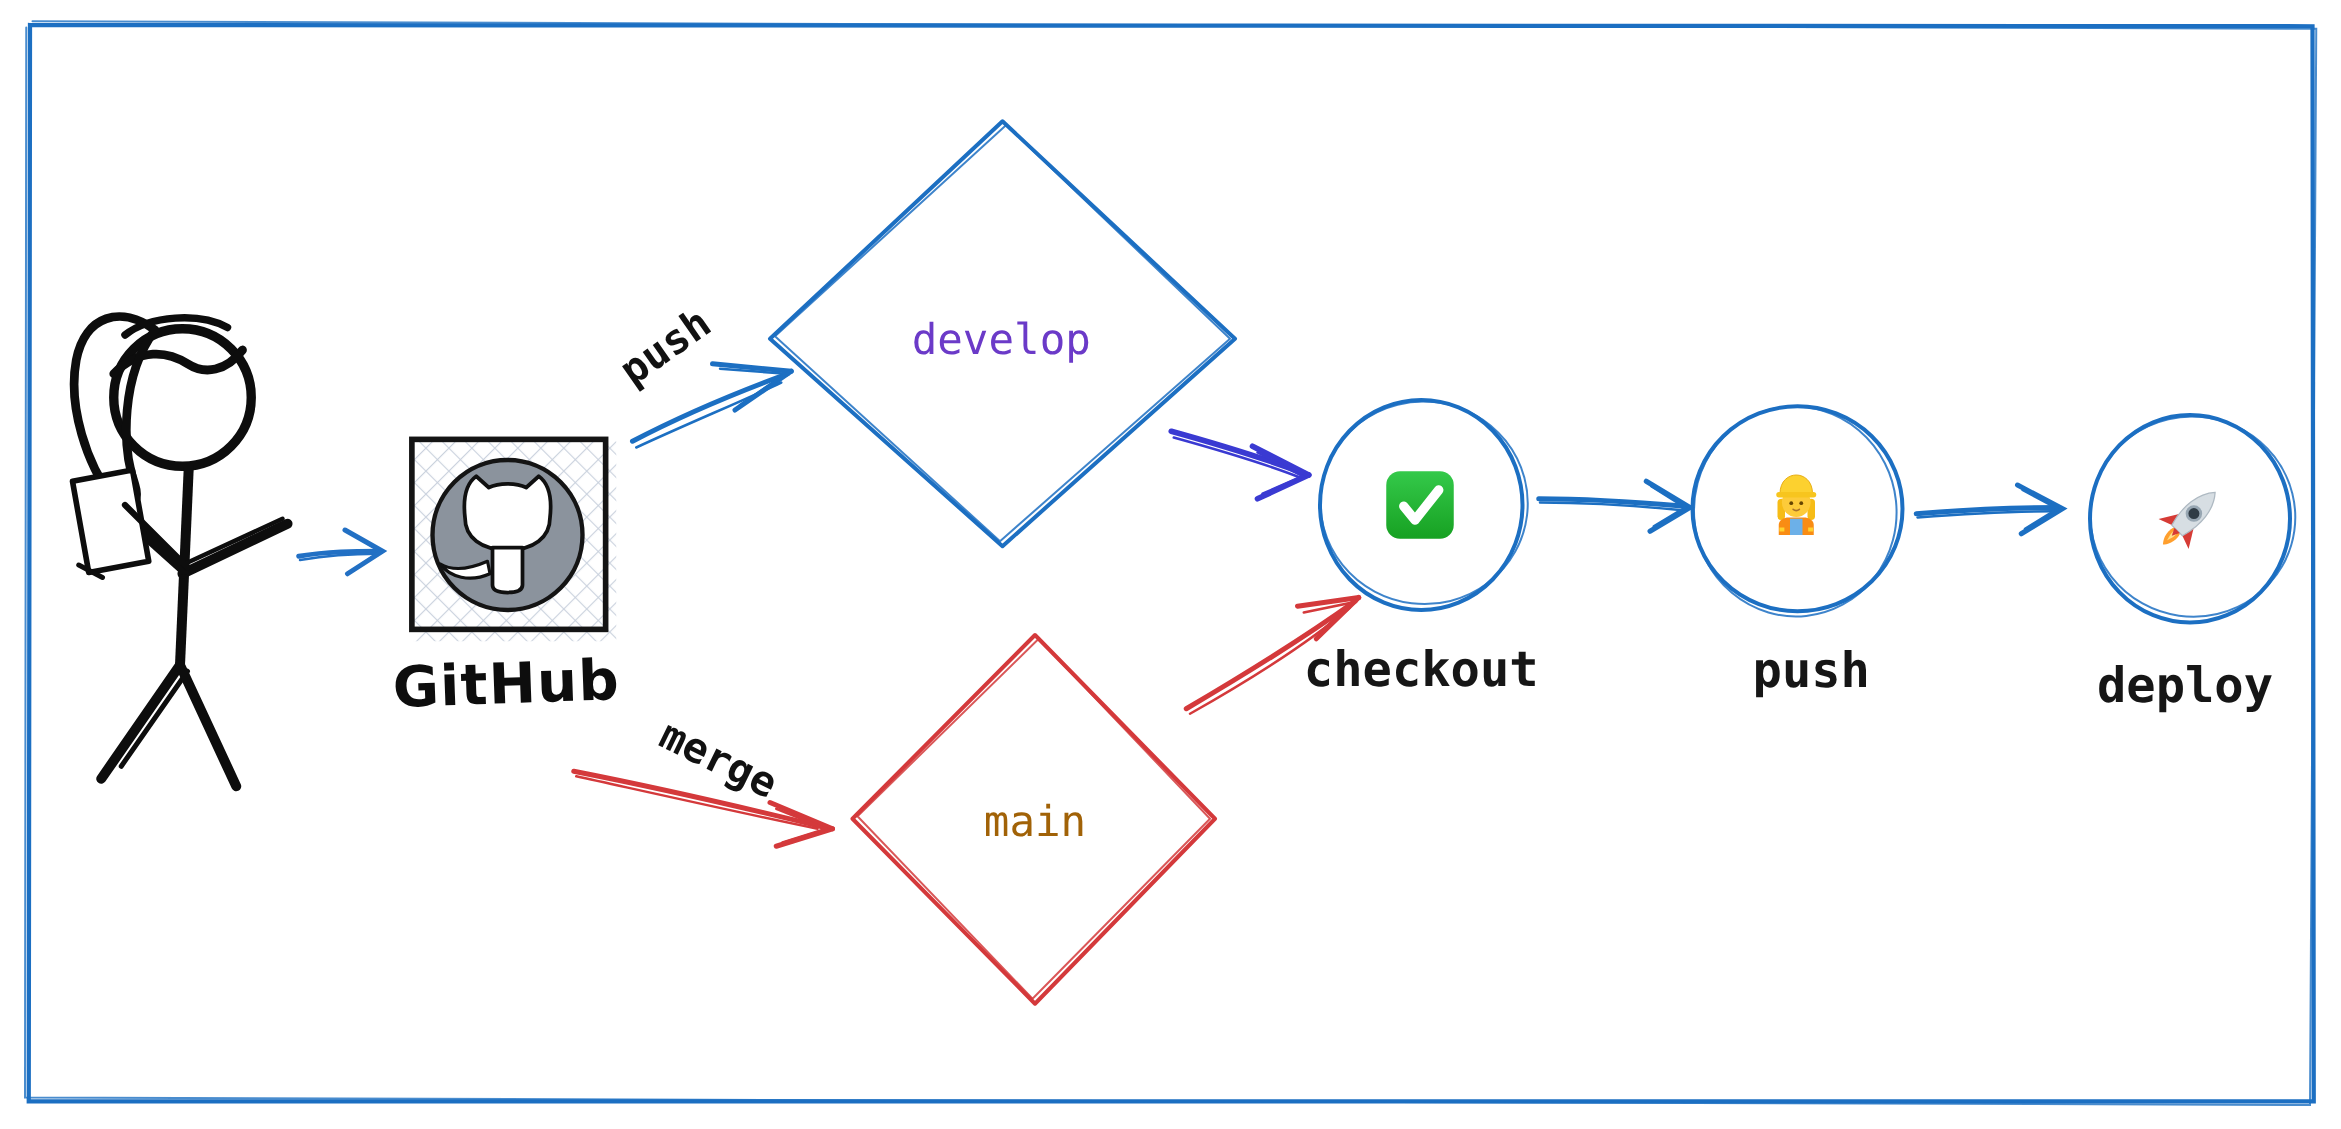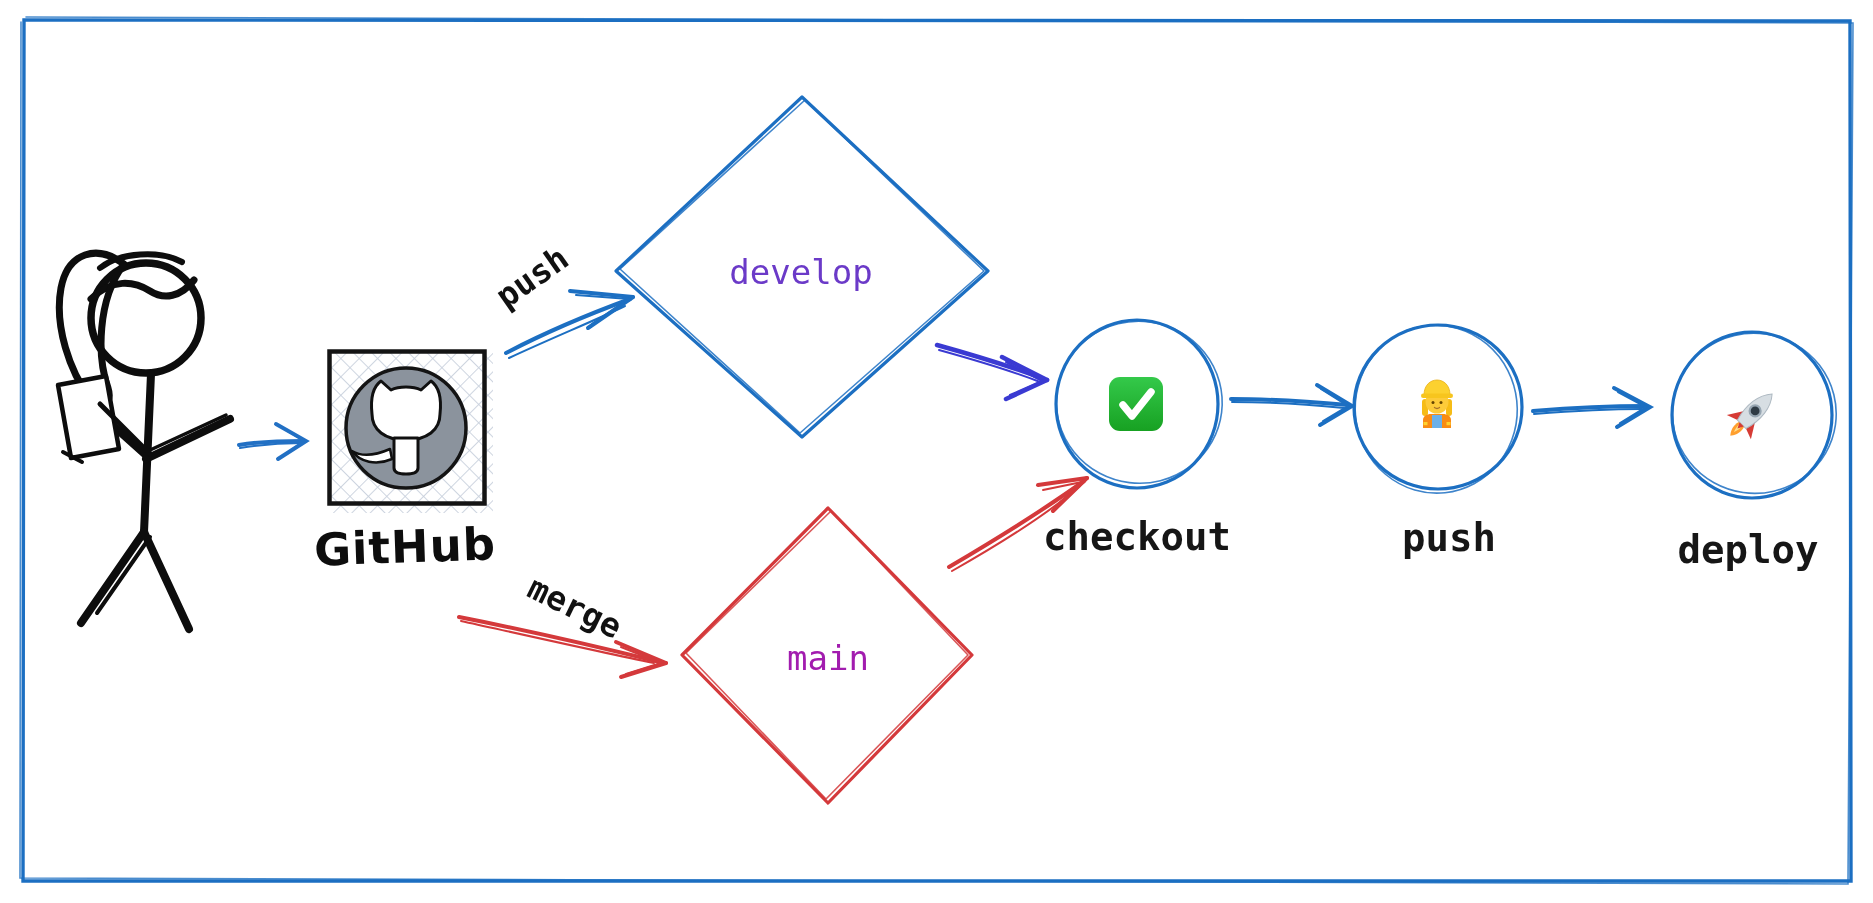--- a/index.html
+++ b/index.html
@@ -3,21 +3,21 @@
 <meta charset="utf-8">
 <style>
   html,body{margin:0;padding:0;background:#ffffff;}
   #stage{position:relative;width:1873px;height:903px;background:#ffffff;overflow:hidden;
          font-family:"DejaVu Sans Mono", monospace;}
   #stage svg.layer{position:absolute;left:0;top:0;}
   .lbl{position:absolute;transform:translate(-50%,-50%);white-space:nowrap;line-height:1;}
   .node-lbl{font-family:"DejaVu Sans Mono", monospace;font-weight:bold;font-size:39px;color:#161616;}
   .branch-lbl{font-family:"DejaVu Sans Mono", monospace;font-weight:normal;font-size:34px;}
   .develop-lbl{color:#6b3ac8;}
-  .main-lbl{color:#a21caf;}
+  .main-lbl{color:#a16207;}
   .edge-lbl{font-family:"DejaVu Sans Mono", monospace;font-weight:bold;font-size:33px;color:#111111;}
   .push-lbl{transform:translate(-50%,-50%) rotate(-35deg);}
   .merge-lbl{transform:translate(-50%,-50%) rotate(26deg);}
   .github-lbl{font-family:"DejaVu Sans", sans-serif;font-weight:800;font-size:45px;color:#0d0d0d;
               letter-spacing:1px;transform:translate(-50%,-50%) rotate(-2deg);}
 </style>
 </head>
 <body>
 
 <div id="stage">

